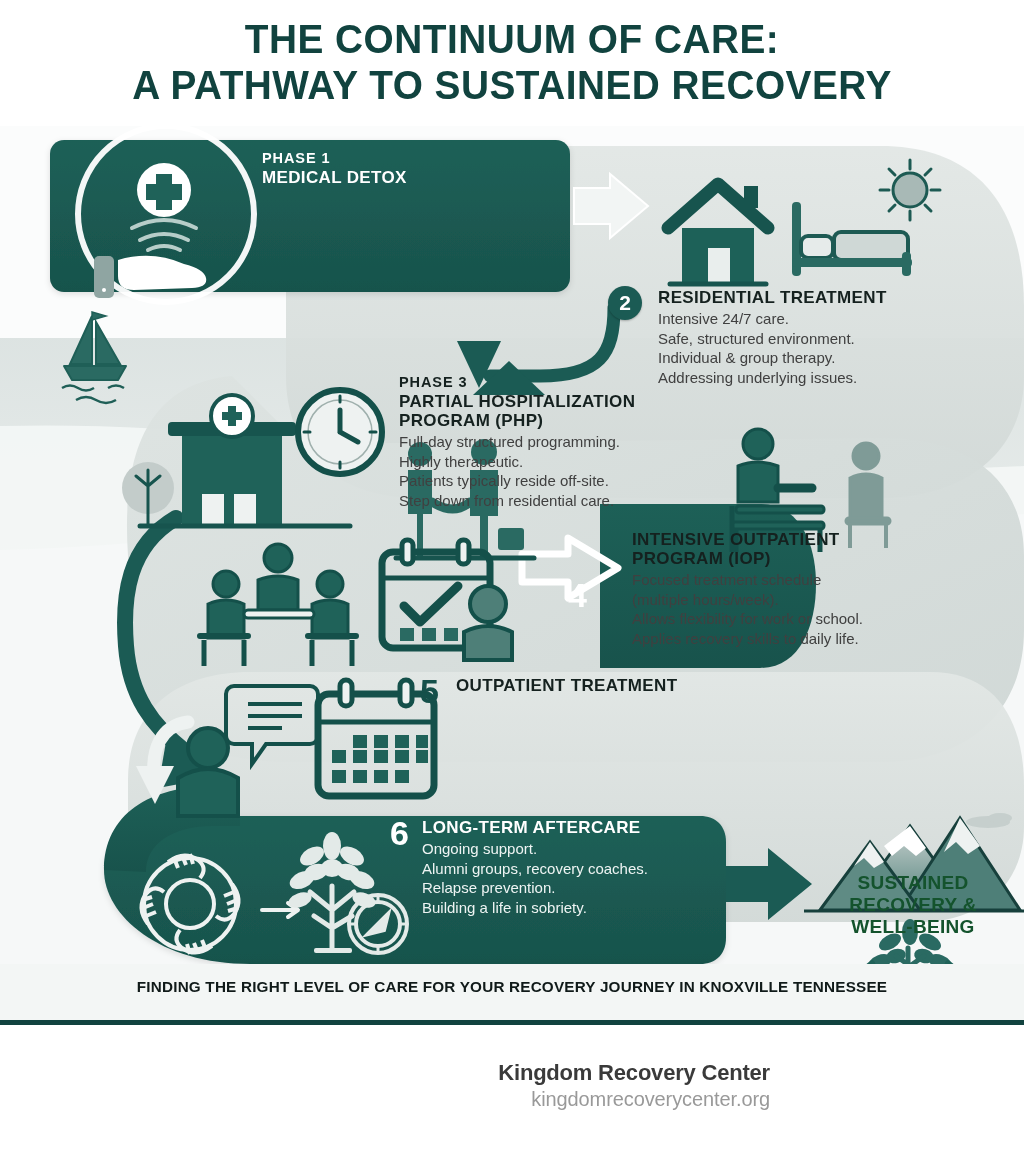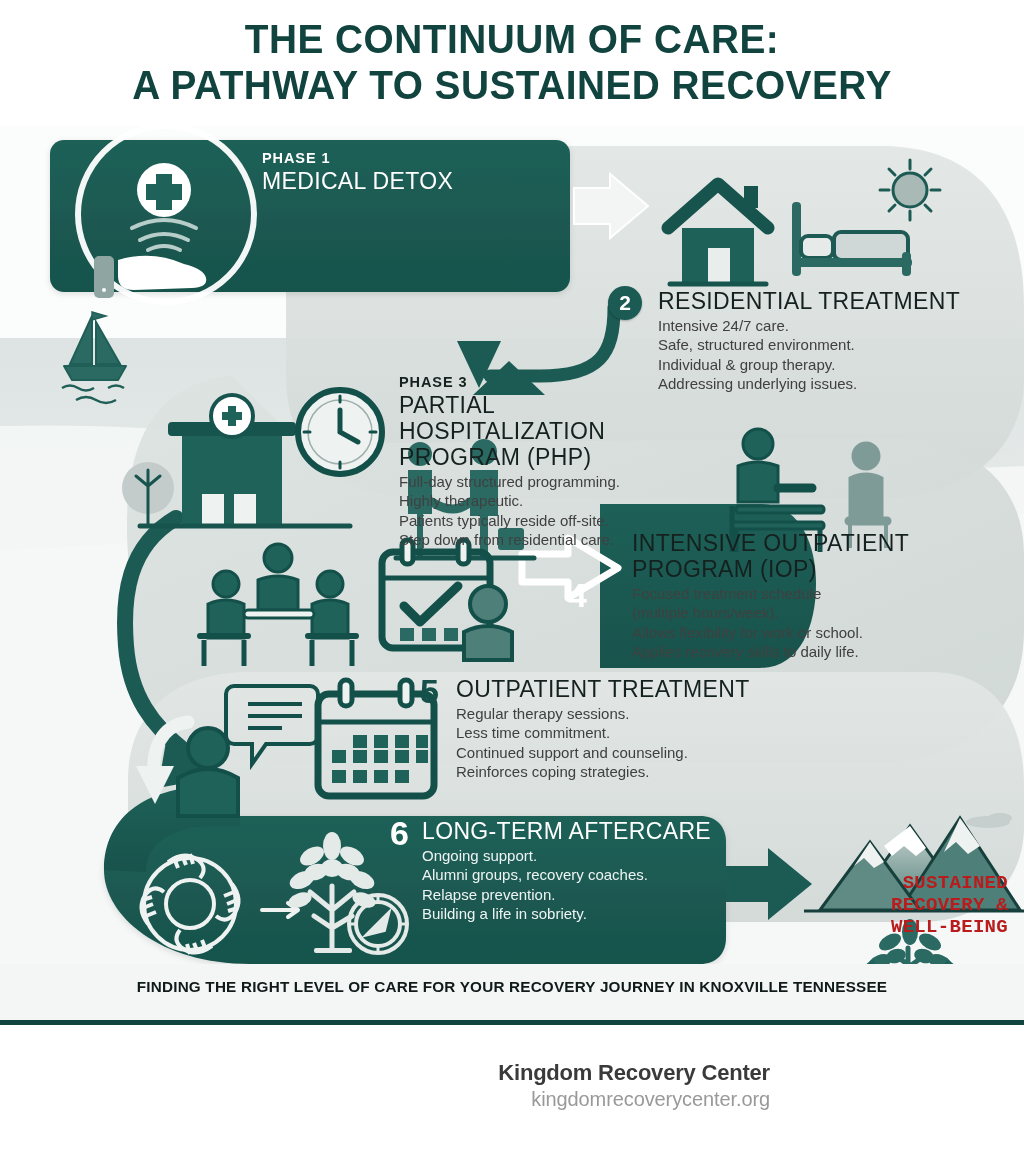--- a/index.html
+++ b/index.html
@@ -24,21 +24,21 @@
   
   .canvas{position:absolute;left:0;top:126px;width:1024px;height:884px;}
   .canvas svg.bg{position:absolute;left:0;top:0;width:1024px;height:884px;}
 
   
   .blk{position:absolute;}
   .ph-label{
     font-size:14.5px;font-weight:bold;letter-spacing:.9px;line-height:1.15;
   }
   .ph-title{
-    font-size:23px;font-weight:normal;letter-spacing:.35px;line-height:1.13;
+    font-size:17px;font-weight:bold;letter-spacing:.35px;line-height:1.13;
     margin-top:1px;
   }
   .ph-body{
     font-size:15px;line-height:1.30;margin-top:2px;font-weight:400;
   }
   .on-dark .ph-label,.on-dark .ph-title{color:#ffffff;}
   .on-dark .ph-body{color:#eef4f3;}
   .on-light .ph-label,.on-light .ph-title{color:#15211f;}
   .on-light .ph-body{color:#404040;}
 
@@ -49,24 +49,23 @@
   .numbig.light{color:#ffffff;}
 
   .numcircle{
     position:absolute;width:34px;height:34px;border-radius:50%;
     background:#1b5b54;color:#fff;font-size:21px;font-weight:bold;
     display:flex;align-items:center;justify-content:center;
     box-shadow:0 1px 2px rgba(0,0,0,.25);
   }
 
   .endcap{
-    position:absolute;text-align:right;
-    font-size:19px;font-weight:bold;color:#b91c1c;line-height:1.16;
+    position:absolute;text-align:center;
+    font-size:19px;font-weight:bold;color:#14532d;line-height:1.16;
     letter-spacing:.3px;
-    font-family:Liberation Mono, monospace;
   }
 
   
   .tagband{
     position:absolute;left:0;top:964px;width:1024px;height:56px;
     background:#f3f6f5;border-bottom:5px solid #11433f;
   }
   .tagline{
     position:absolute;left:0;top:978px;width:1024px;text-align:center;
     font-size:15.5px;font-weight:bold;letter-spacing:.2px;color:#101a19;
@@ -413,26 +412,20 @@
         <div>Focused treatment schedule</div>
         <div>(multiple hours/week).</div>
         <div>Allows flexibility for work or school.</div>
         <div>Applies recovery skills to daily life.</div>
       </div>
     </div>
 
     <div class="numbig dark" style="left:420px;top:548px;">5</div>
     <div class="blk on-light" style="left:456px;top:550px;width:320px;">
       <div class="ph-title" style="margin-top:0;">OUTPATIENT TREATMENT</div>
-      <div class="ph-body">
-        <div>Regular therapy sessions.</div>
-        <div>Less time commitment.</div>
-        <div>Continued support and counseling.</div>
-        <div>Reinforces coping strategies.</div>
-      </div>
     </div>
 
     <div class="numbig light" style="left:390px;top:690px;">6</div>
     <div class="blk on-dark" style="left:422px;top:692px;width:310px;">
       <div class="ph-title" style="margin-top:0;">LONG-TERM AFTERCARE</div>
       <div class="ph-body">
         <div>Ongoing support.</div>
         <div>Alumni groups, recovery coaches.</div>
         <div>Relapse prevention.</div>
         <div>Building a life in sobriety.</div>

